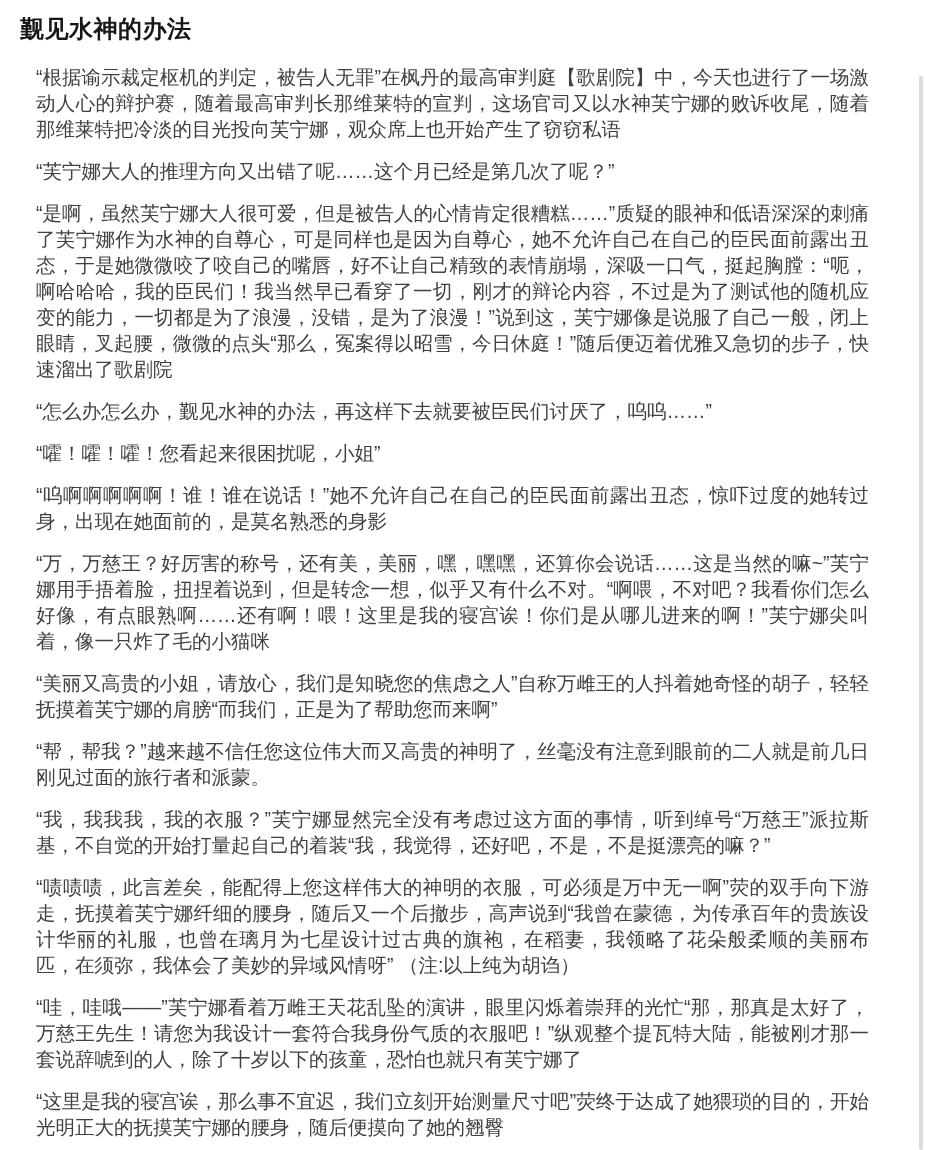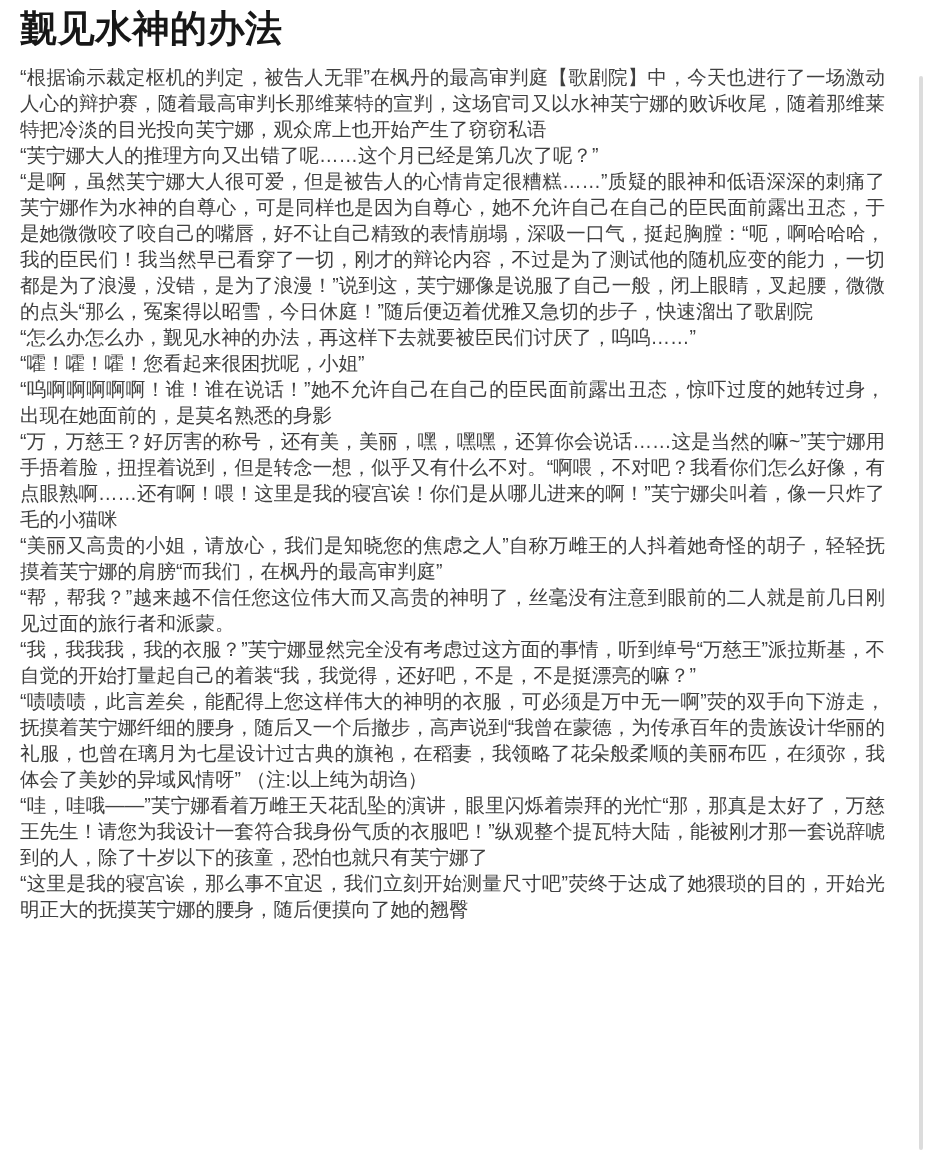--- a/index.html
+++ b/index.html
@@ -16,28 +16,28 @@
     overflow: hidden;
     box-sizing: border-box;
   }
   .content {
     padding: 10px 20px 0 20px;
     box-sizing: border-box;
     width: 905px;
   }
   h1.doc-title {
     margin: 0 0 16px 0;
-    font-size: 37px;
+    font-size: 24px;
     line-height: 38px;
     font-weight: 700;
     color: #171717;
     letter-spacing: 0.5px;
   }
   .story p {
-    margin: 0;
+    margin: 16px;
     font-size: 19.5px;
     line-height: 26px;
     color: #404040;
     text-align: justify;
     word-break: break-all;
   }
   .scrollbar-thumb {
     position: absolute;
     top: 76px;
     right: 2px;
@@ -54,21 +54,21 @@
   <div class="content">
     <h1 class="doc-title">觐见水神的办法</h1>
     <div class="story">
       <p>“根据谕示裁定枢机的判定，被告人无罪”在枫丹的最高审判庭【歌剧院】中，今天也进行了一场激动人心的辩护赛，随着最高审判长那维莱特的宣判，这场官司又以水神芙宁娜的败诉收尾，随着那维莱特把冷淡的目光投向芙宁娜，观众席上也开始产生了窃窃私语</p>
       <p>“芙宁娜大人的推理方向又出错了呢……这个月已经是第几次了呢？”</p>
       <p>“是啊，虽然芙宁娜大人很可爱，但是被告人的心情肯定很糟糕……”质疑的眼神和低语深深的刺痛了芙宁娜作为水神的自尊心，可是同样也是因为自尊心，她不允许自己在自己的臣民面前露出丑态，于是她微微咬了咬自己的嘴唇，好不让自己精致的表情崩塌，深吸一口气，挺起胸膛：“呃，啊哈哈哈，我的臣民们！我当然早已看穿了一切，刚才的辩论内容，不过是为了测试他的随机应变的能力，一切都是为了浪漫，没错，是为了浪漫！”说到这，芙宁娜像是说服了自己一般，闭上眼睛，叉起腰，微微的点头“那么，冤案得以昭雪，今日休庭！”随后便迈着优雅又急切的步子，快速溜出了歌剧院</p>
       <p>“怎么办怎么办，觐见水神的办法，再这样下去就要被臣民们讨厌了，呜呜……”</p>
       <p>“嚯！嚯！嚯！您看起来很困扰呢，小姐”</p>
       <p>“呜啊啊啊啊啊！谁！谁在说话！”她不允许自己在自己的臣民面前露出丑态，惊吓过度的她转过身，出现在她面前的，是莫名熟悉的身影</p>
       <p>“万，万慈王？好厉害的称号，还有美，美丽，嘿，嘿嘿，还算你会说话……这是当然的嘛~”芙宁娜用手捂着脸，扭捏着说到，但是转念一想，似乎又有什么不对。“啊喂，不对吧？我看你们怎么好像，有点眼熟啊……还有啊！喂！这里是我的寝宫诶！你们是从哪儿进来的啊！”芙宁娜尖叫着，像一只炸了毛的小猫咪</p>
-      <p>“美丽又高贵的小姐，请放心，我们是知晓您的焦虑之人”自称万雌王的人抖着她奇怪的胡子，轻轻抚摸着芙宁娜的肩膀“而我们，在枫丹的最高审判庭”</p>
+      <p>“美丽又高贵的小姐，请放心，我们是知晓您的焦虑之人”自称万雌王的人抖着她奇怪的胡子，轻轻抚摸着芙宁娜的肩膀“而我们，正是为了帮助您而来啊”</p>
       <p>“帮，帮我？”越来越不信任您这位伟大而又高贵的神明了，丝毫没有注意到眼前的二人就是前几日刚见过面的旅行者和派蒙。</p>
       <p>“我，我我我，我的衣服？”芙宁娜显然完全没有考虑过这方面的事情，听到绰号“万慈王”派拉斯基，不自觉的开始打量起自己的着装“我，我觉得，还好吧，不是，不是挺漂亮的嘛？”</p>
       <p>“啧啧啧，此言差矣，能配得上您这样伟大的神明的衣服，可必须是万中无一啊”荧的双手向下游走，抚摸着芙宁娜纤细的腰身，随后又一个后撤步，高声说到“我曾在蒙德，为传承百年的贵族设计华丽的礼服，也曾在璃月为七星设计过古典的旗袍，在稻妻，我领略了花朵般柔顺的美丽布匹，在须弥，我体会了美妙的异域风情呀” （注:以上纯为胡诌）</p>
       <p>“哇，哇哦——”芙宁娜看着万雌王天花乱坠的演讲，眼里闪烁着崇拜的光忙“那，那真是太好了，万慈王先生！请您为我设计一套符合我身份气质的衣服吧！”纵观整个提瓦特大陆，能被刚才那一套说辞唬到的人，除了十岁以下的孩童，恐怕也就只有芙宁娜了</p>
       <p>“这里是我的寝宫诶，那么事不宜迟，我们立刻开始测量尺寸吧”荧终于达成了她猥琐的目的，开始光明正大的抚摸芙宁娜的腰身，随后便摸向了她的翘臀</p>
     </div>
   </div>
   <div class="scrollbar-thumb"></div>
 </div>
 

